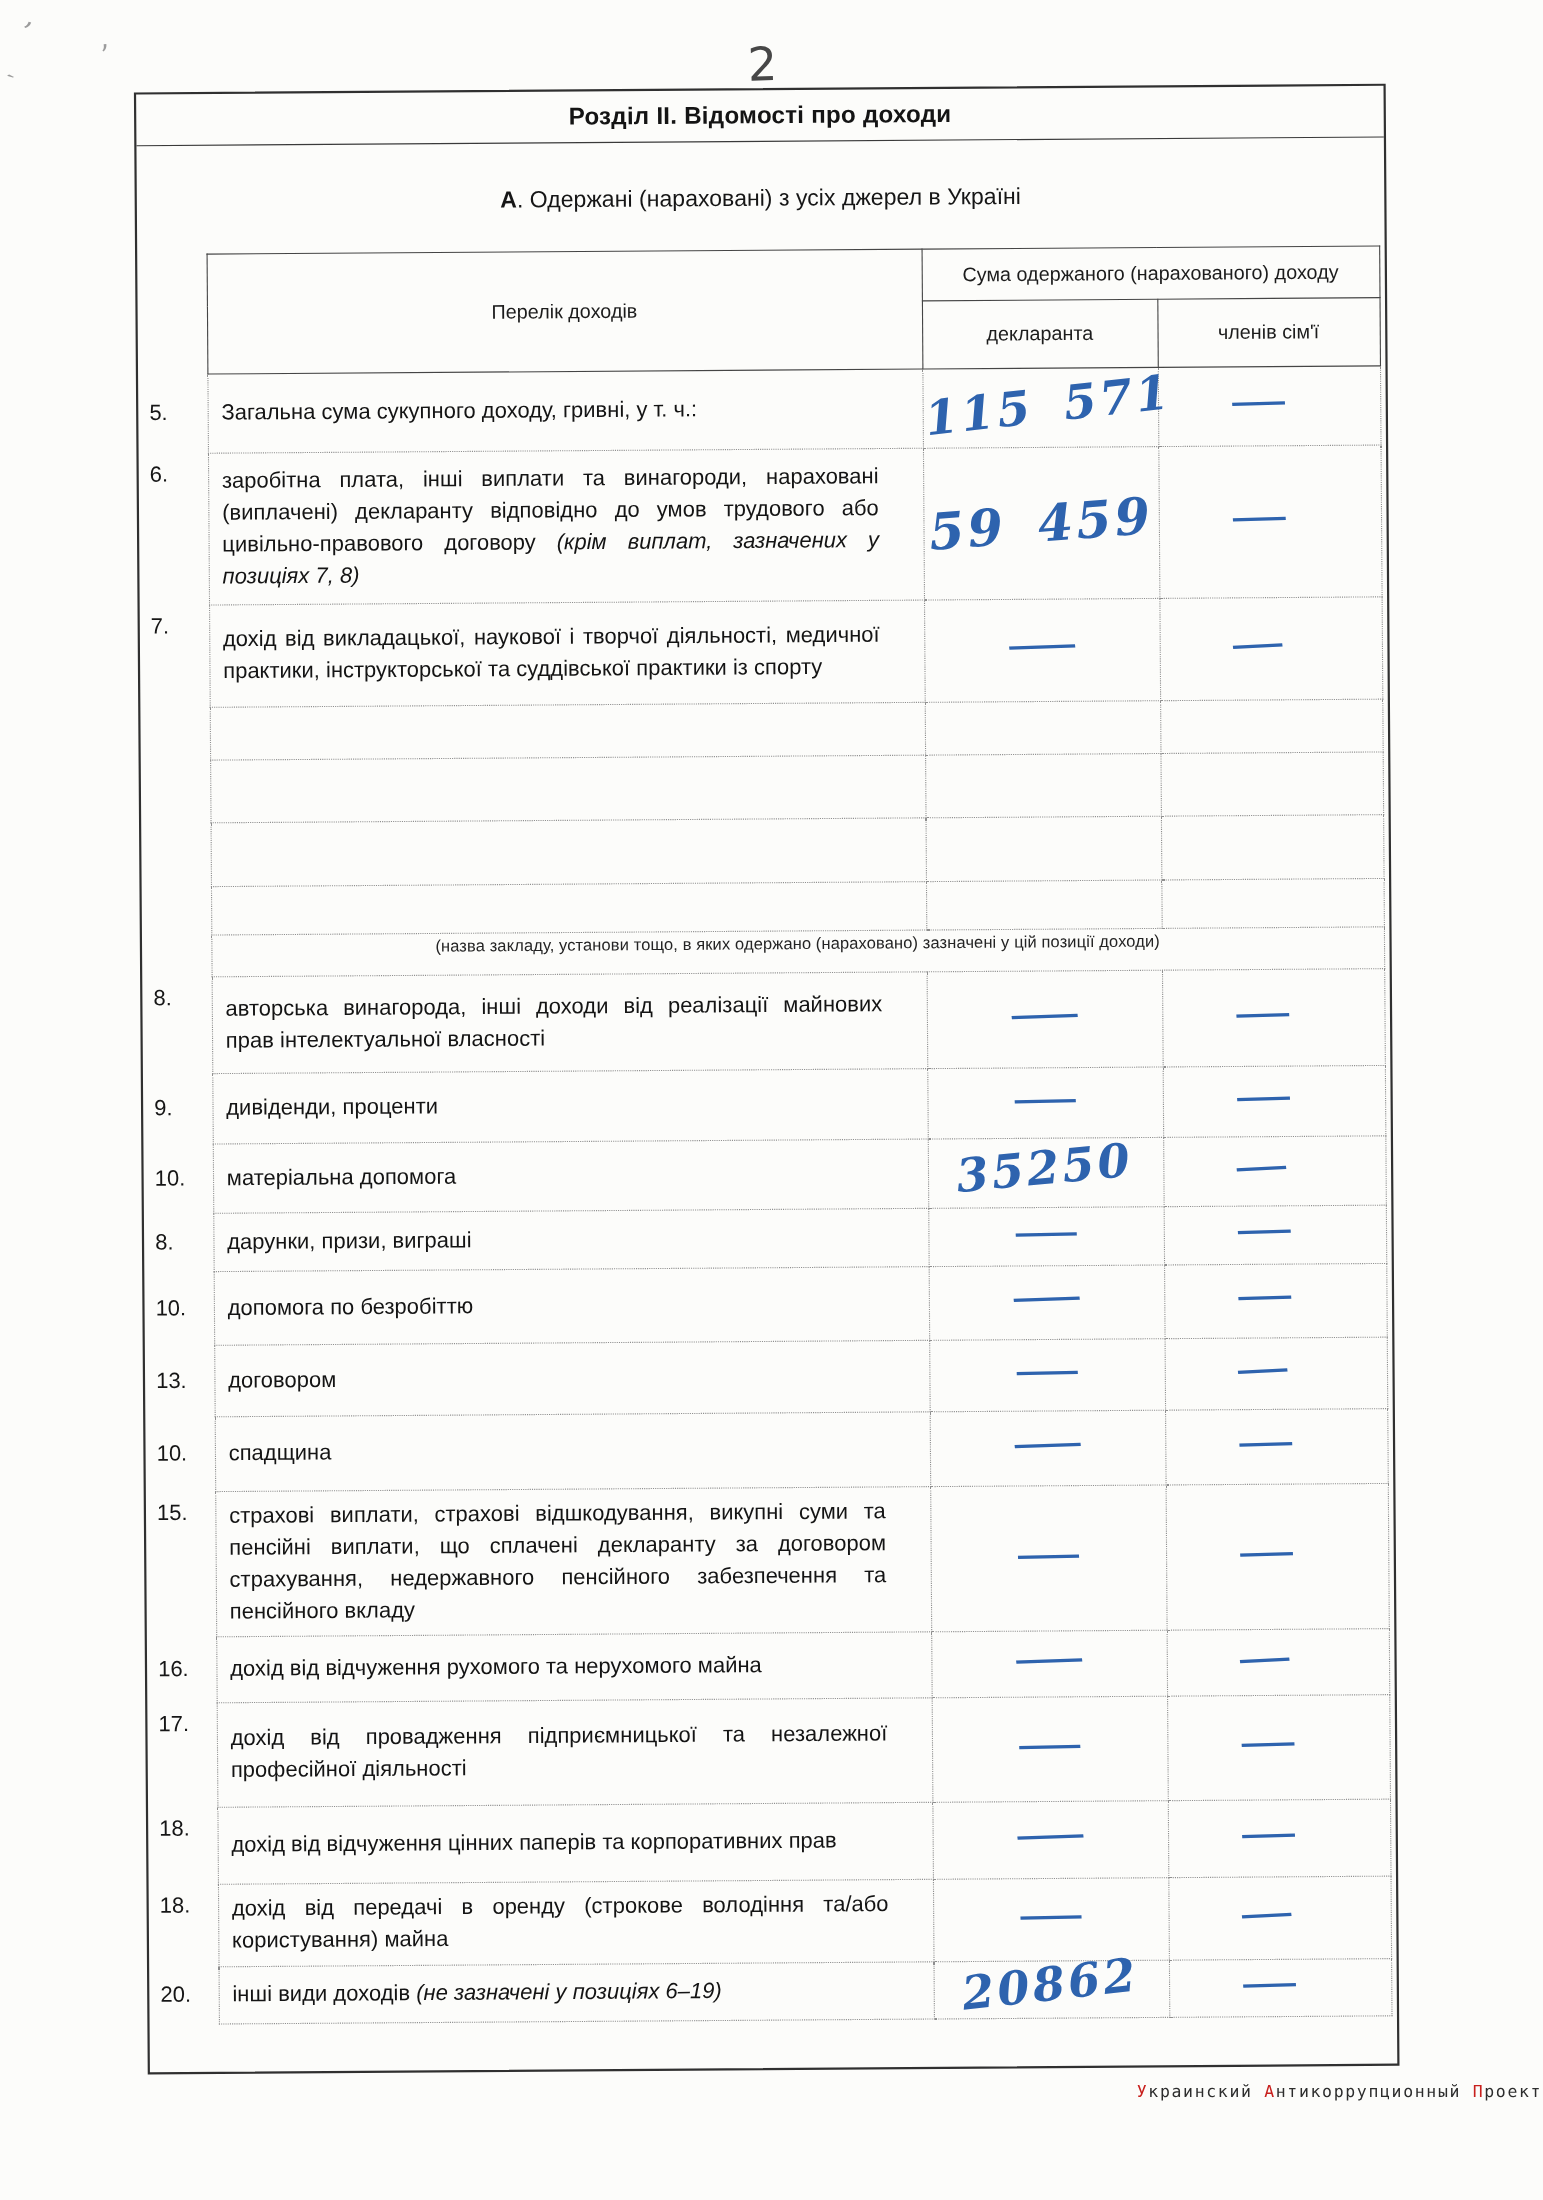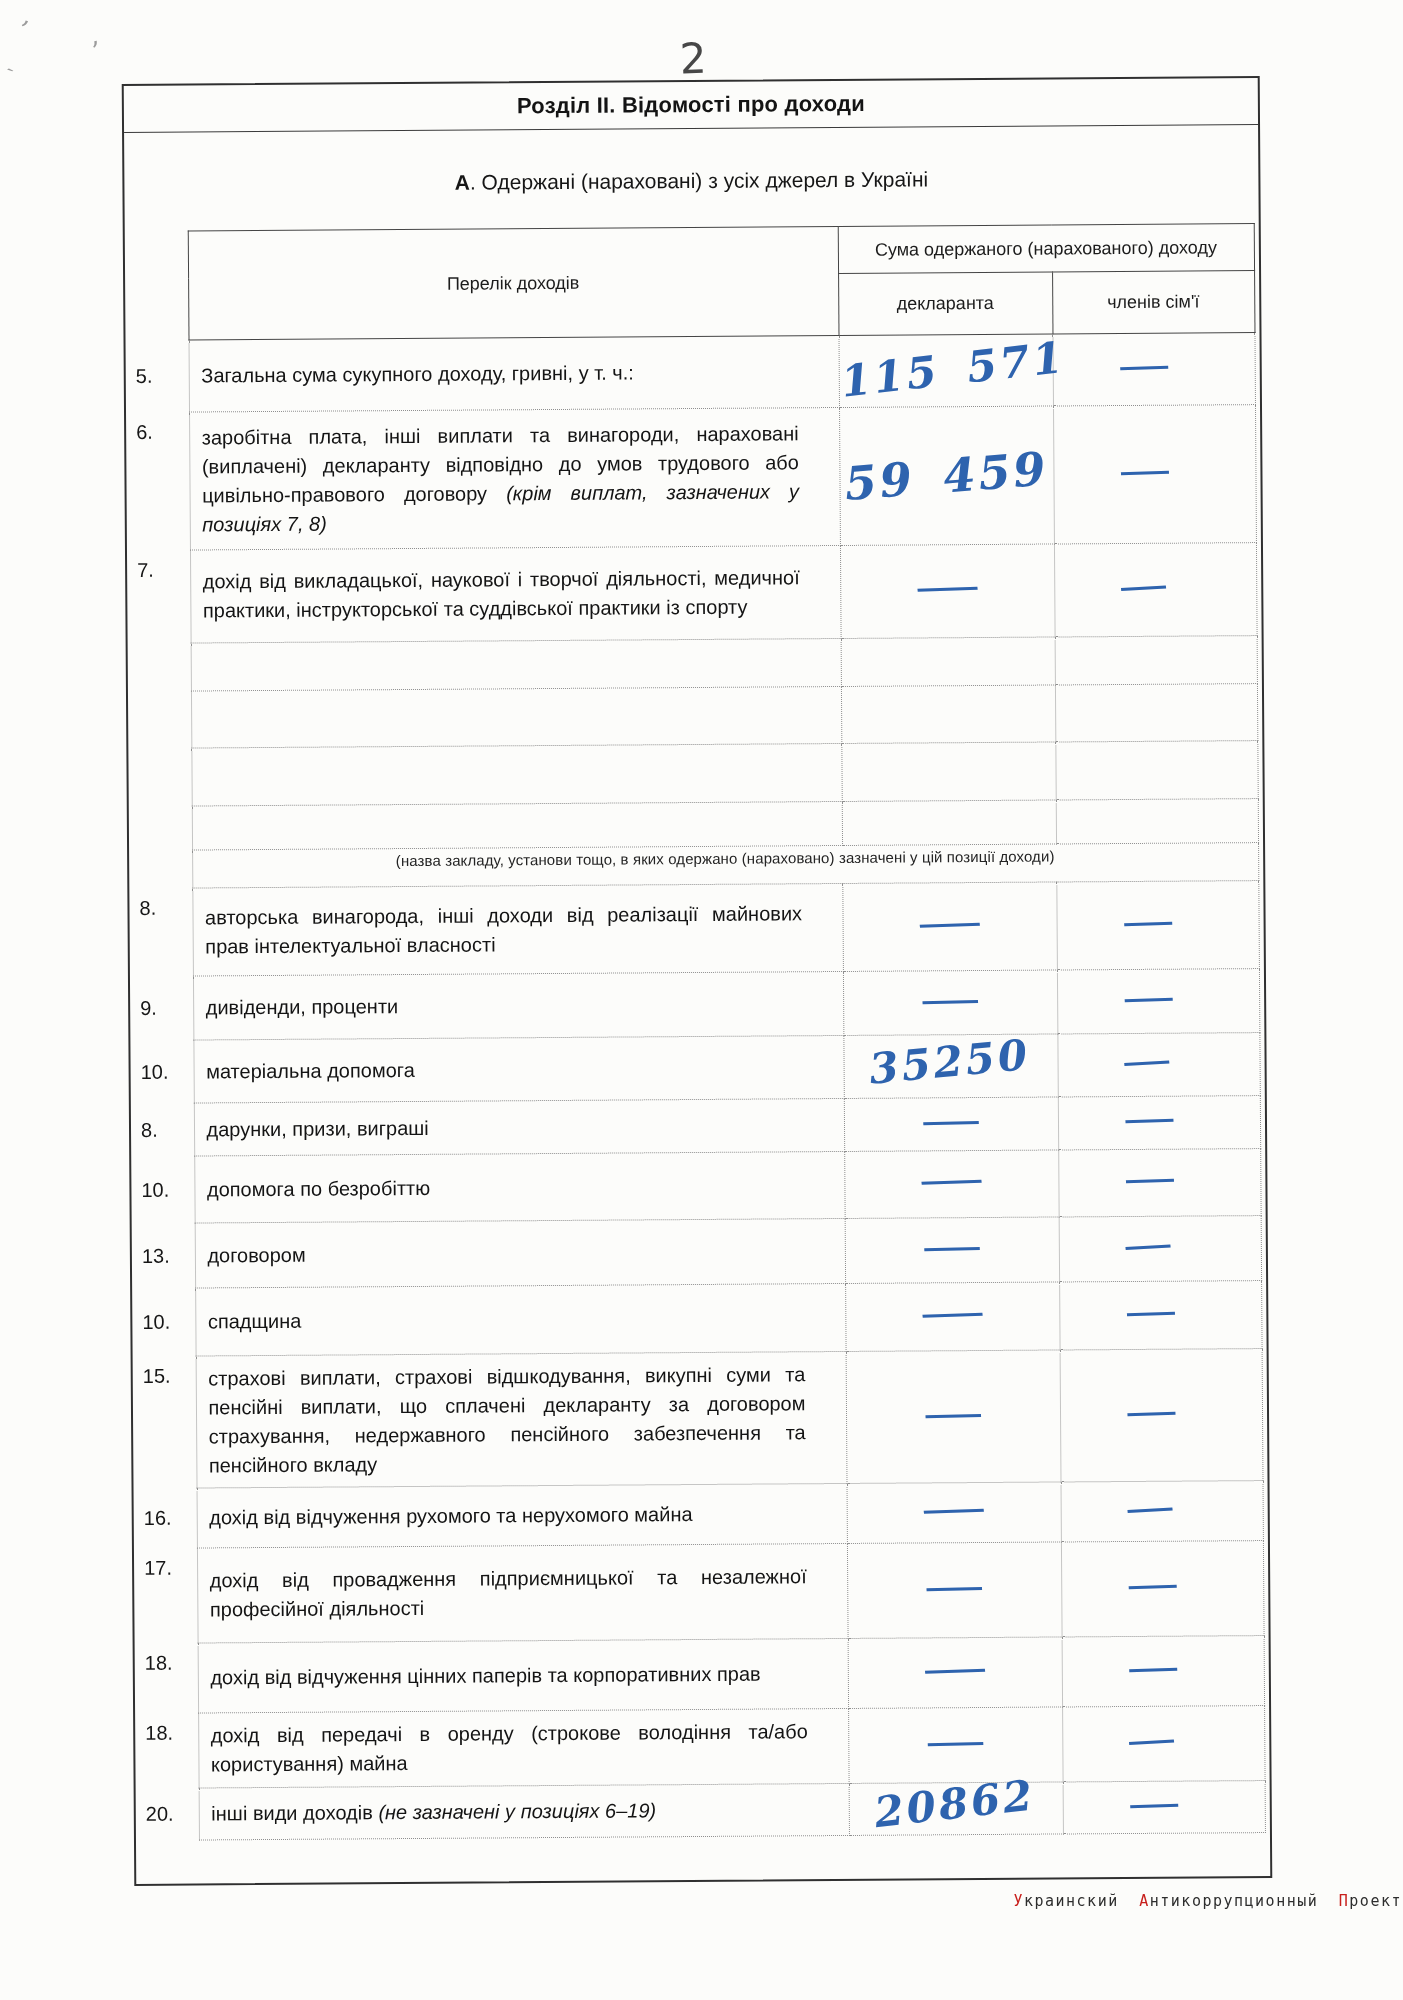--- a/index.html
+++ b/index.html
@@ -98,21 +98,21 @@
   
   .watermark{position:absolute;left:842px;top:1892px;width:560px;text-align:right;}
   .wm-brand{font-family:"DejaVu Sans",sans-serif;font-weight:bold;font-size:76px;line-height:80px;letter-spacing:2px;}
   .wm-red{color:#c8201d;}
   .wm-dark{color:#1b1b1b;margin-left:2px;}
   .wm-sub{
     margin-top:0px;font-family:"DejaVu Sans Mono",monospace;font-size:15px;
     letter-spacing:1.5px;color:#2d2d2d;white-space:nowrap;
   }
   .wm-sub .wf{color:#c8201d;}
-  .wm-sub .ww{margin-left:10px;}
+  .wm-sub .ww{}
   .wm-sub .ww:first-child{margin-left:12px;}
 </style>
 </head>
 <body>
 
 <span class="art art1">‚</span>
 <span class="art art2">’</span>
 <span class="art art3">`</span>
 
 <div class="page-num">2</div>

